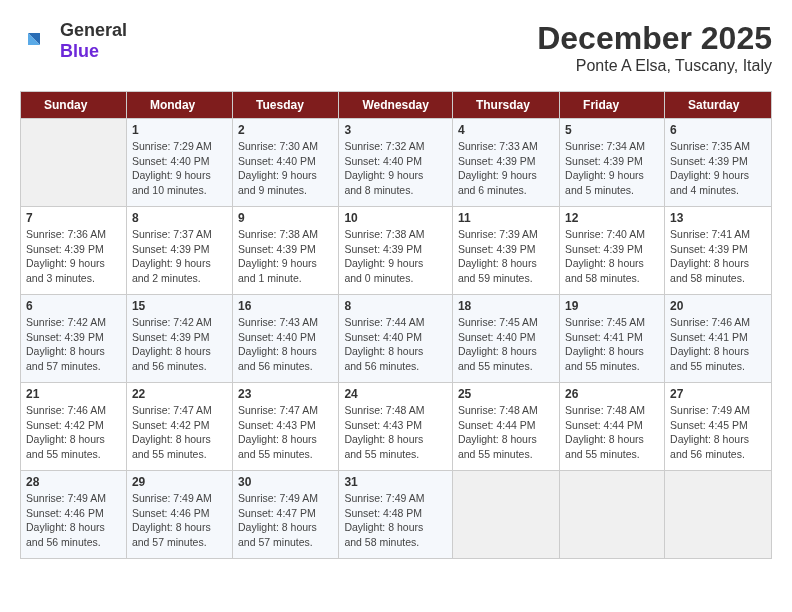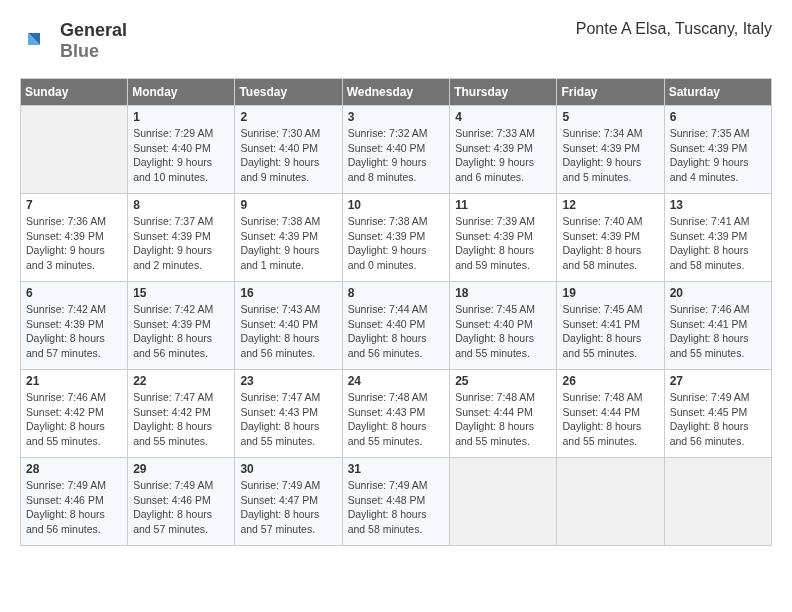--- a/index.html
+++ b/index.html
@@ -22,21 +22,21 @@
       gap: 16px;
     }
     .logo-text-general {
       font-size: 18px;
       font-weight: bold;
       color: #333;
     }
     .logo-text-blue {
       font-size: 18px;
       font-weight: bold;
-      color: #737373;
+      color: #6d28d9;
     }
     .logo-icon {
       width: 24px;
       height: 24px;
     }
     .title-area {
       text-align: right;
     }
     .month-title {
       font-size: 32px;
@@ -46,24 +46,24 @@
     .location-title {
       font-size: 16px;
       color: #333;
     }
     .calendar-table {
       width: 100%;
       border-collapse: collapse;
       font-size: 11px;
     }
     .calendar-table thead tr th {
-      background-color: #737373;
+      background-color: #7f1d1d;
       color: #fff;
       text-align: left;
-      padding: 6px 4px;
+      padding: 6px 23px;
       font-size: 12px;
       font-weight: bold;
       border: 1px solid #ccc;
     }
     .calendar-table tbody tr td {
       border: 1px solid #ccc;
       vertical-align: top;
       padding: 4px 5px;
       height: 88px;
       width: 108px;
@@ -99,20 +99,21 @@
     <svg class="logo-icon" viewBox="0 0 30 30" xmlns="http://www.w3.org/2000/svg">
       <polygon points="10,5 25,5 25,20" fill="#2a6db5"></polygon>
       <polygon points="10,5 10,20 25,20" fill="#5aaae7"></polygon>
     </svg>
     <div>
       <span class="logo-text-general">General</span><br>
       <span class="logo-text-blue">Blue</span>
     </div>
   </div>
   <div class="title-area">
+    <div class="month-title">December 2025</div>
     <div class="location-title">Ponte A Elsa, Tuscany, Italy</div>
   </div>
 </div>
 
 <table class="calendar-table">
   <thead>
     <tr>
     <th>Sunday</th>
         <th>Monday</th>
         <th>Tuesday</th>

